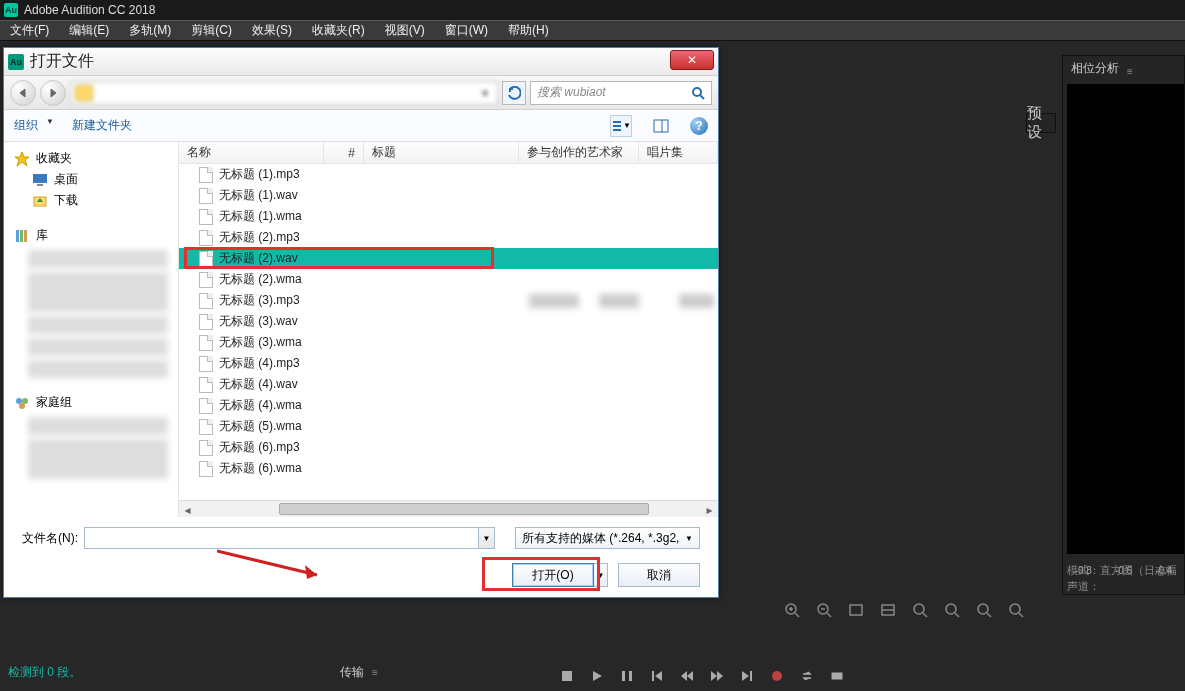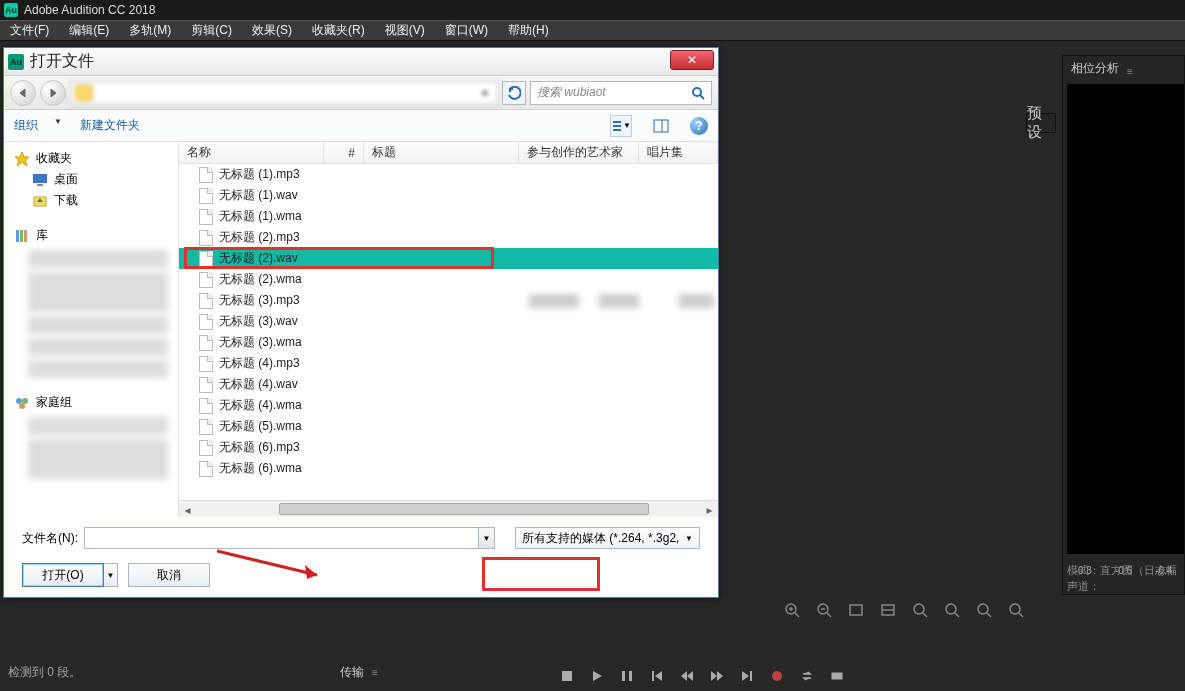--- a/index.html
+++ b/index.html
@@ -16,21 +16,21 @@
 .panel-title{ font-size:12px; color:#ccc; padding:4px 8px; display:flex; align-items:flex-end; }
 .panel-title .menu-dots{ margin-left:8px; color:#888; font-size:10px; }
 
 
 #panel-phase { right:0; top:14px; width:123px; height:540px; }
 #panel-phase .inner { position:absolute; top:28px; bottom:40px; left:4px; right:0; background:#000; }
 #phase-scale { position:absolute; bottom:18px; left:0; right:0; font-size:10px; color:#aaa; display:flex; justify-content:space-around; }
 #phase-mode  { position:absolute; bottom:0; left:4px; right:0; font-size:11px; color:#888; line-height:16px; }
 
 
-#status-left { position:absolute; left:8px; bottom:10px; font-size:12px; color:#a3a3a3; }
+#status-left { position:absolute; left:8px; bottom:10px; font-size:12px; color:#14b8a6; }
 #transport   { position:absolute; left:340px; bottom:10px; font-size:12px; color:#ccc; display:flex; align-items:center; gap:8px;}
 #transport .menu-dots{color:#888;font-size:10px;}
 #transport-btns{ position:absolute; bottom:8px; left:560px; display:flex; gap:16px; align-items:center;}
 #transport-btns svg{ width:14px; height:14px; }
 .t-icon{ fill:#aaa; }
 .rec{ fill:#c04040; }
 
 
 #tool-strip{ position:absolute; top:560px; right:160px; display:flex; gap:14px; }
 #tool-strip .slot{ width:18px; height:18px; display:flex; align-items:center; justify-content:center; }
@@ -50,21 +50,21 @@
 #crumb{ flex:1; height:24px; border:1px solid #b8b8b8; background:#fff; display:flex; align-items:center; padding:0 4px; gap:4px; filter:blur(2px);}
 #crumb .foldericon{width:18px;height:16px;background:#ffd96a;border:1px solid #caa93a;border-radius:2px;}
 #crumb .drop{ width:16px;text-align:center;color:#555;}
 #refresh-btn{ width:24px;height:24px;border:1px solid #b8b8b8;background:#eef4fb;display:flex;align-items:center;justify-content:center;}
 #refresh-btn svg{width:14px;height:14px;stroke:#2a6db0;fill:none;stroke-width:2;}
 #searchbox{ width:182px;height:24px;border:1px solid #b8b8b8;background:#fff;display:flex;align-items:center;padding:0 6px;color:#888;font-style:italic; position:relative;}
 #searchbox svg{ position:absolute; right:6px; width:14px;height:14px; stroke:#2a6db0; fill:none; stroke-width:2;}
 
 
 #dlg-cmd{ height:32px; border-bottom:1px solid #e0e0e0; display:flex; align-items:center; padding:0 10px; gap:18px; background:#fafcff;}
-.cmd-link{ color:#15599e; cursor:default; display:flex; align-items:flex-start; gap:16px;}
+.cmd-link{ color:#15599e; cursor:default; display:flex; align-items:flex-start; gap:8px;}
 .cmd-link .tri{ font-size:8px; color:#333;}
 #dlg-cmd .spacer{flex:1;}
 .cmd-icon{ width:22px;height:22px;border:1px solid transparent;display:flex;align-items:center;justify-content:center;}
 .cmd-icon svg{width:16px;height:16px;}
 .cmd-icon.view{ border:1px solid #bcd0e6; background:#eef4fb;}
 .help-ico{ width:18px;height:18px;border-radius:9px;background:radial-gradient(circle at 30% 30%,#9dd0ff,#2a6db0);color:#fff;font-size:12px;display:flex;align-items:center;justify-content:center;font-weight:bold;}
 
 
 #dlg-body{ position:absolute; top:94px; bottom:80px; left:0; right:0; display:flex;}
 #dlg-side{ width:175px; border-right:1px solid #e4e4e4; overflow:hidden; padding:6px 0; }
@@ -95,21 +95,21 @@
 
 #dlg-bottom{ position:absolute; left:0; right:0; bottom:0; height:80px; padding:10px 18px 0 18px;}
 #fn-row{ display:flex; align-items:center; gap:6px;}
 #fn-label{ font-size:12px;}
 #fn-input{ flex:1; height:22px; border:1px solid #a8b8ce; background:#fff; padding:0 6px; font-size:12px;}
 #fn-combo-wrap{ position:relative;}
 #fn-combo-btn{ width:16px;height:22px;border:1px solid #a8b8ce;border-left:none;background:linear-gradient(#f7f7f7,#e6e6e6);display:flex;align-items:center;justify-content:center;font-size:8px;}
 #ft-select{ width:185px; height:22px; border:1px solid #a8b8ce; background:linear-gradient(#fff,#eef2f7); font-size:12px; padding:0 18px 0 6px; position:relative; display:flex; align-items:center;}
 #ft-select .tri{ position:absolute; right:6px; font-size:8px;}
 
-#btn-row{ display:flex; gap:10px; justify-content:flex-start; margin-top:14px; position:relative;}
+#btn-row{ display:flex; gap:10px; justify-content:flex-end; margin-top:14px; position:relative;}
 .dlg-btn{ width:82px; height:24px; border:1px solid #a8b8ce; background:linear-gradient(#fdfdfd,#e9eef5); font-size:12px; display:flex; align-items:center; justify-content:center;}
 .dlg-btn.primary{ border:1px solid #3c7fb1; box-shadow:inset 0 0 0 1px #a6d0f5;}
 .split-tab{ width:14px;height:24px;border:1px solid #a8b8ce;border-left:none;background:linear-gradient(#fdfdfd,#e9eef5);display:flex;align-items:center;justify-content:center;font-size:8px;}
 #open-hl{ position:absolute; border:3px solid #e03030; pointer-events:none; }
 #arrow{ position:absolute; pointer-events:none; }
 #arrow line{ stroke:#d02020; stroke-width:3;}
 #arrow polygon{ fill:#d02020;}
 
 
 .tri{ display:inline-block; }

